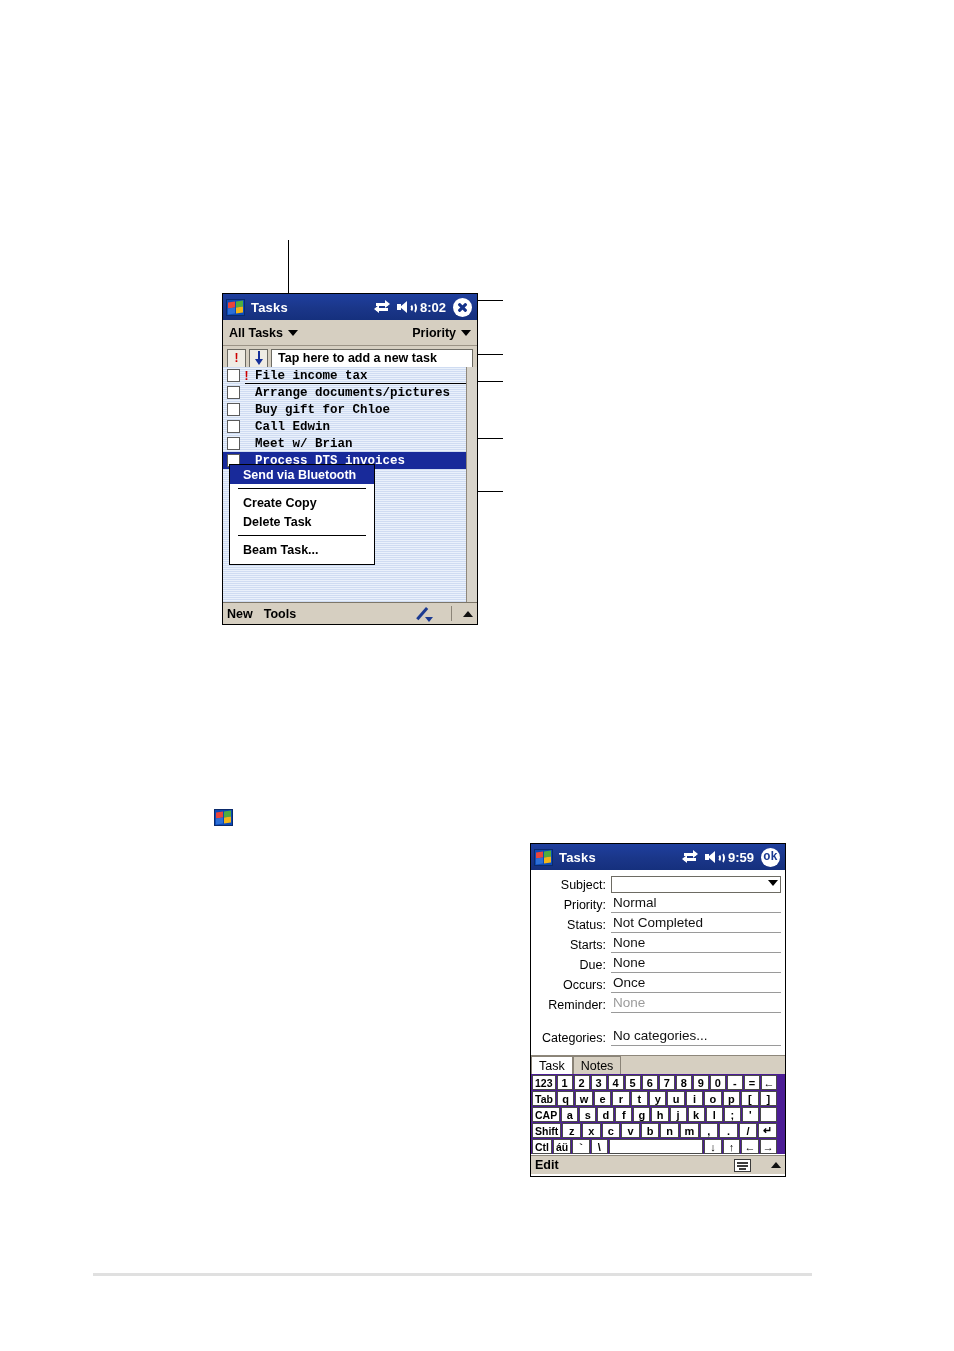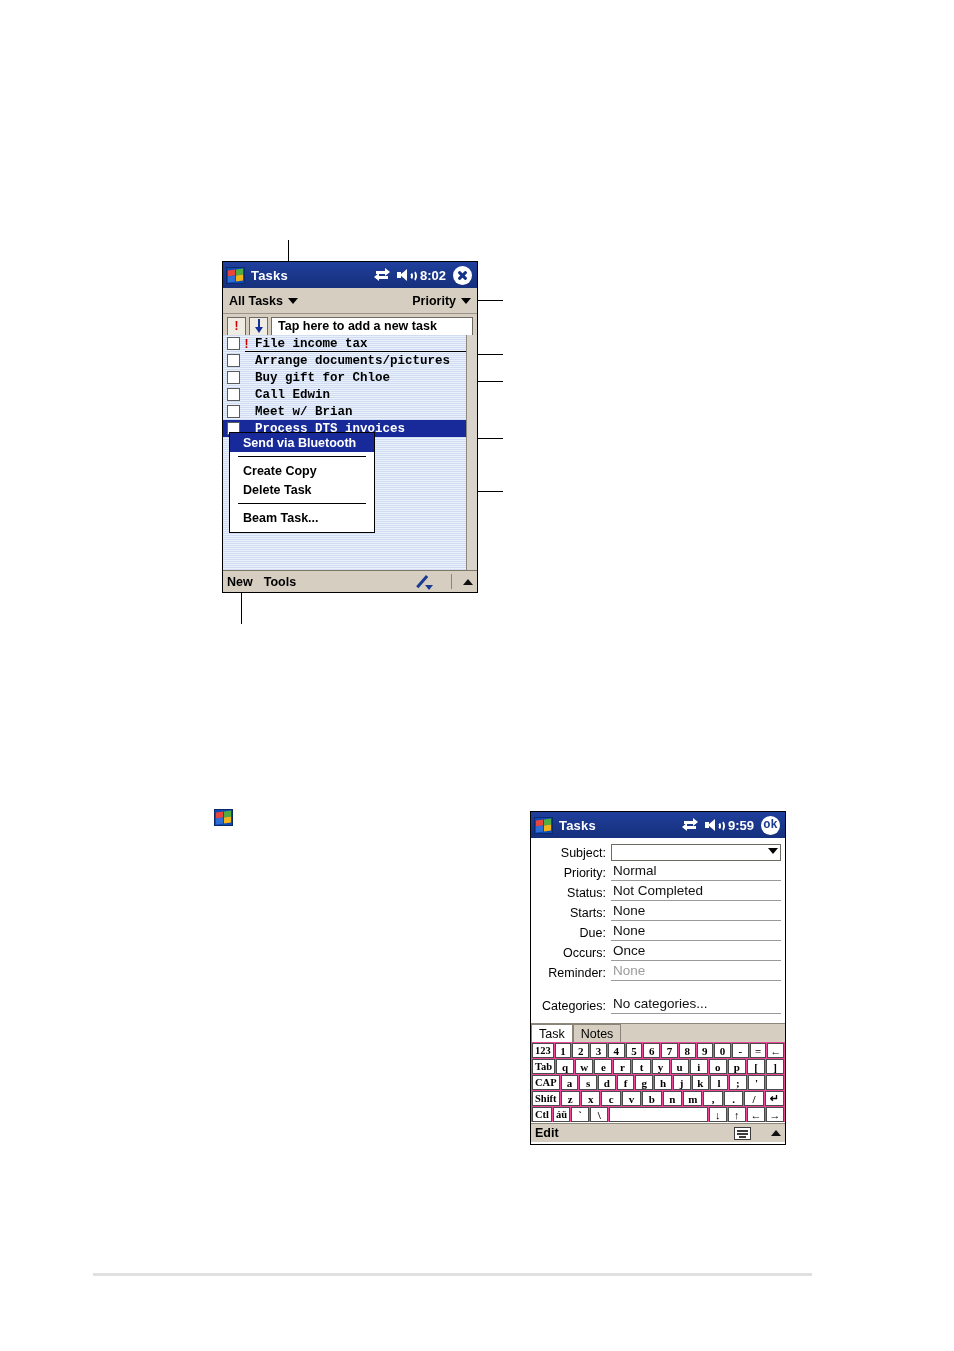--- a/index.html
+++ b/index.html
@@ -4,21 +4,21 @@
 <style>
   html,body{margin:0;padding:0;}
   body{
     width:954px;height:1351px;background:#ffffff;
     font-family:"Liberation Sans", sans-serif;
     position:relative;overflow:hidden;
   }
   .page{position:absolute;inset:0;}
 
   
-  .device{position:absolute;border:1px solid #000;background:#fff;box-sizing:border-box;}
+  .device{position:absolute;border:1px solid #000;background:#fff;box-sizing:border-box;margin-top:32px;}
 
   
   .titlebar{
     height:26px;background:#1b3a91;
     background:linear-gradient(to bottom,#1f3f9e 0%,#1a3689 55%,#15307d 100%);
     display:flex;align-items:center;box-sizing:border-box;
     padding:0 3px;position:relative;
   }
   .winlogo{
     width:19px;height:17px;flex:0 0 auto;position:relative;margin-right:6px;
@@ -153,21 +153,21 @@
   
   .tabstrip{display:flex;align-items:flex-end;height:19px;background:#d6cfc1;border-top:1px solid #8e877b;box-sizing:border-box;}
   .tab{
     height:18px;padding:0 7px;font-size:12.5px;color:#000;display:flex;align-items:center;
     box-sizing:border-box;
   }
   .tab.active{background:#ffffff;border:1px solid #8a8377;border-bottom:none;}
   .tab.inactive{background:#d6cfc1;border:1px solid #8a8377;border-bottom:none;}
 
   
-  .kbd{background:#ec4899;padding:1px 1px 0 1px;box-sizing:border-box;font-family:Liberation Serif, serif;}
+  .kbd{background:#4c1d95;padding:1px 8px 0 1px;box-sizing:border-box;}
   .krow{display:flex;gap:1px;margin-bottom:1px;}
   .key{
     background:#ffffff;border:1px solid #4a4a4a;height:15px;min-width:15px;
     display:flex;align-items:center;justify-content:center;
     font-size:11px;color:#000;box-sizing:border-box;flex:1 1 0;font-weight:bold;
   }
   .key.w-sp{flex:6 1 0;}
   .key.blank{border-color:#4a4a4a;}
   .key.lbl{flex:0 0 auto;padding:0 2px;font-size:10.5px;}
   .kbdbar{

